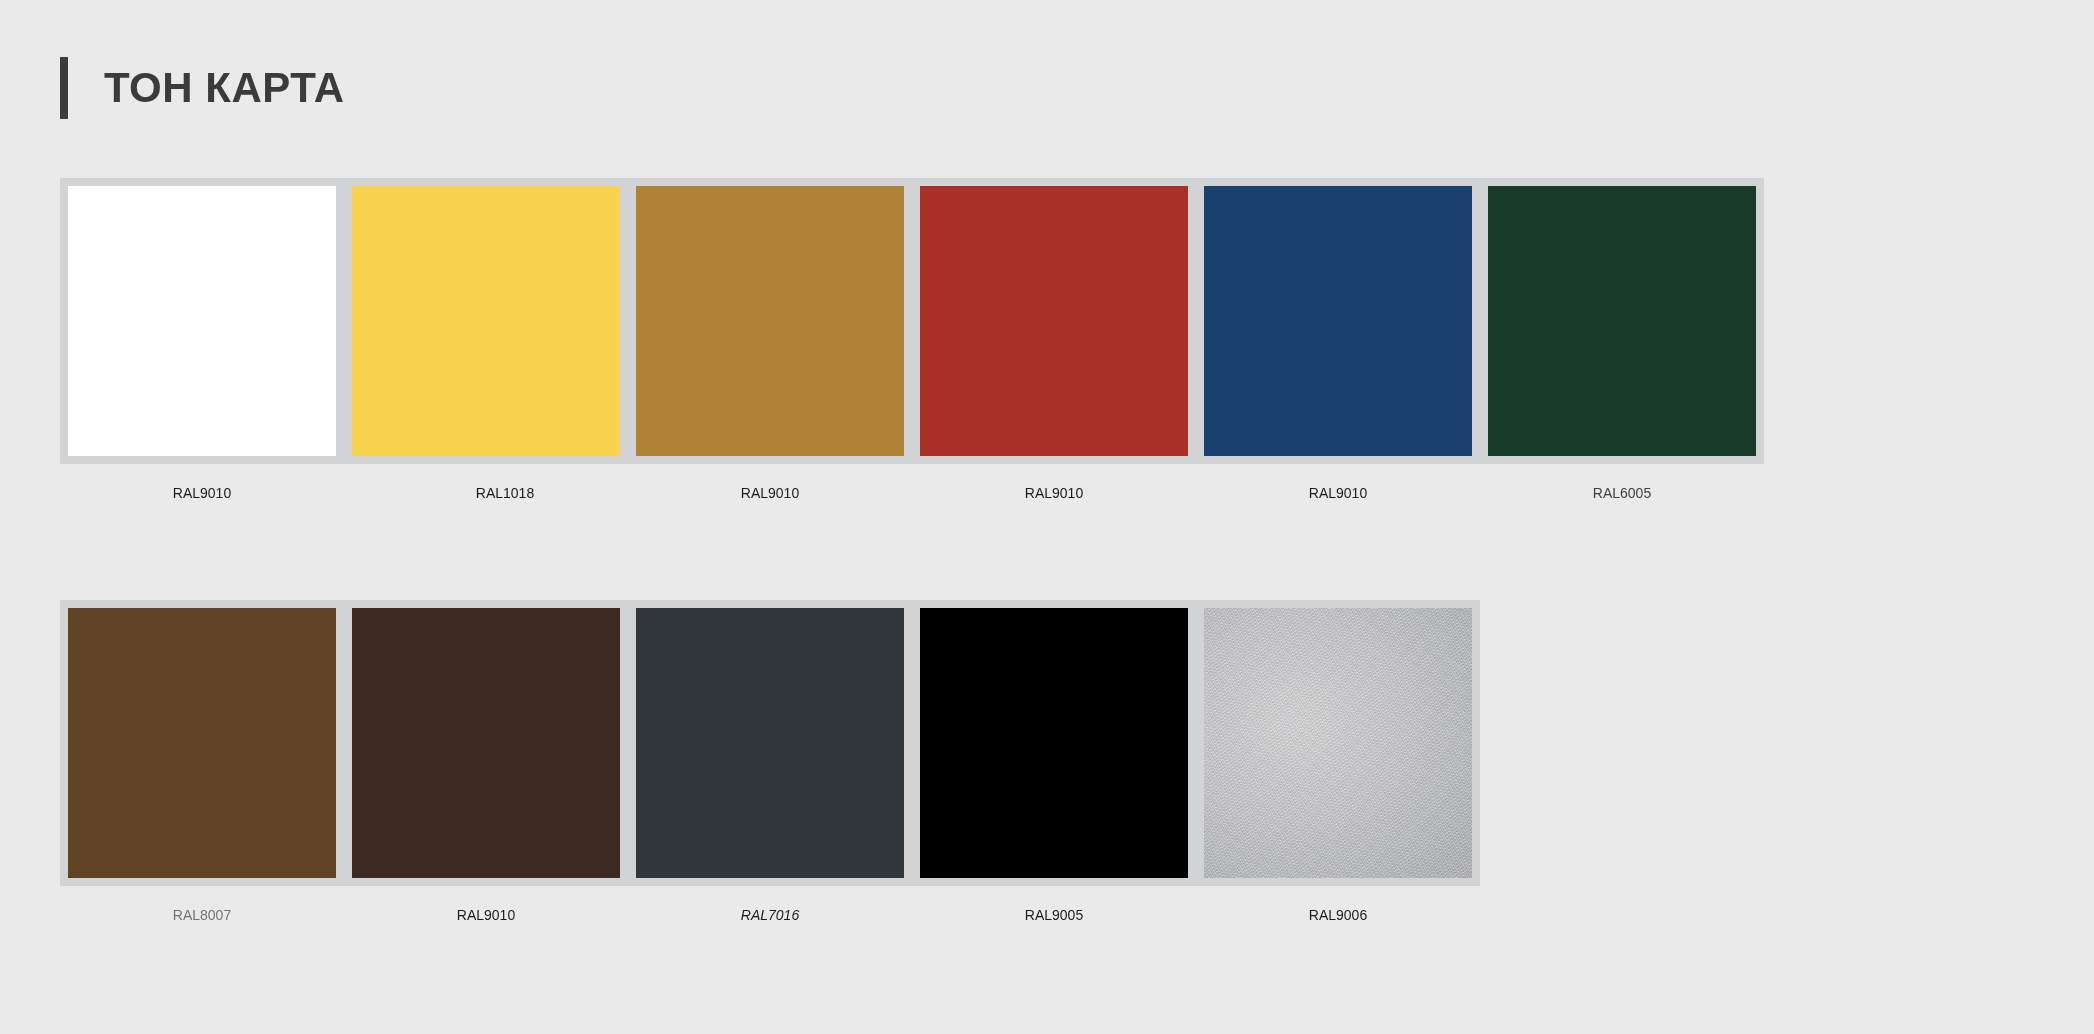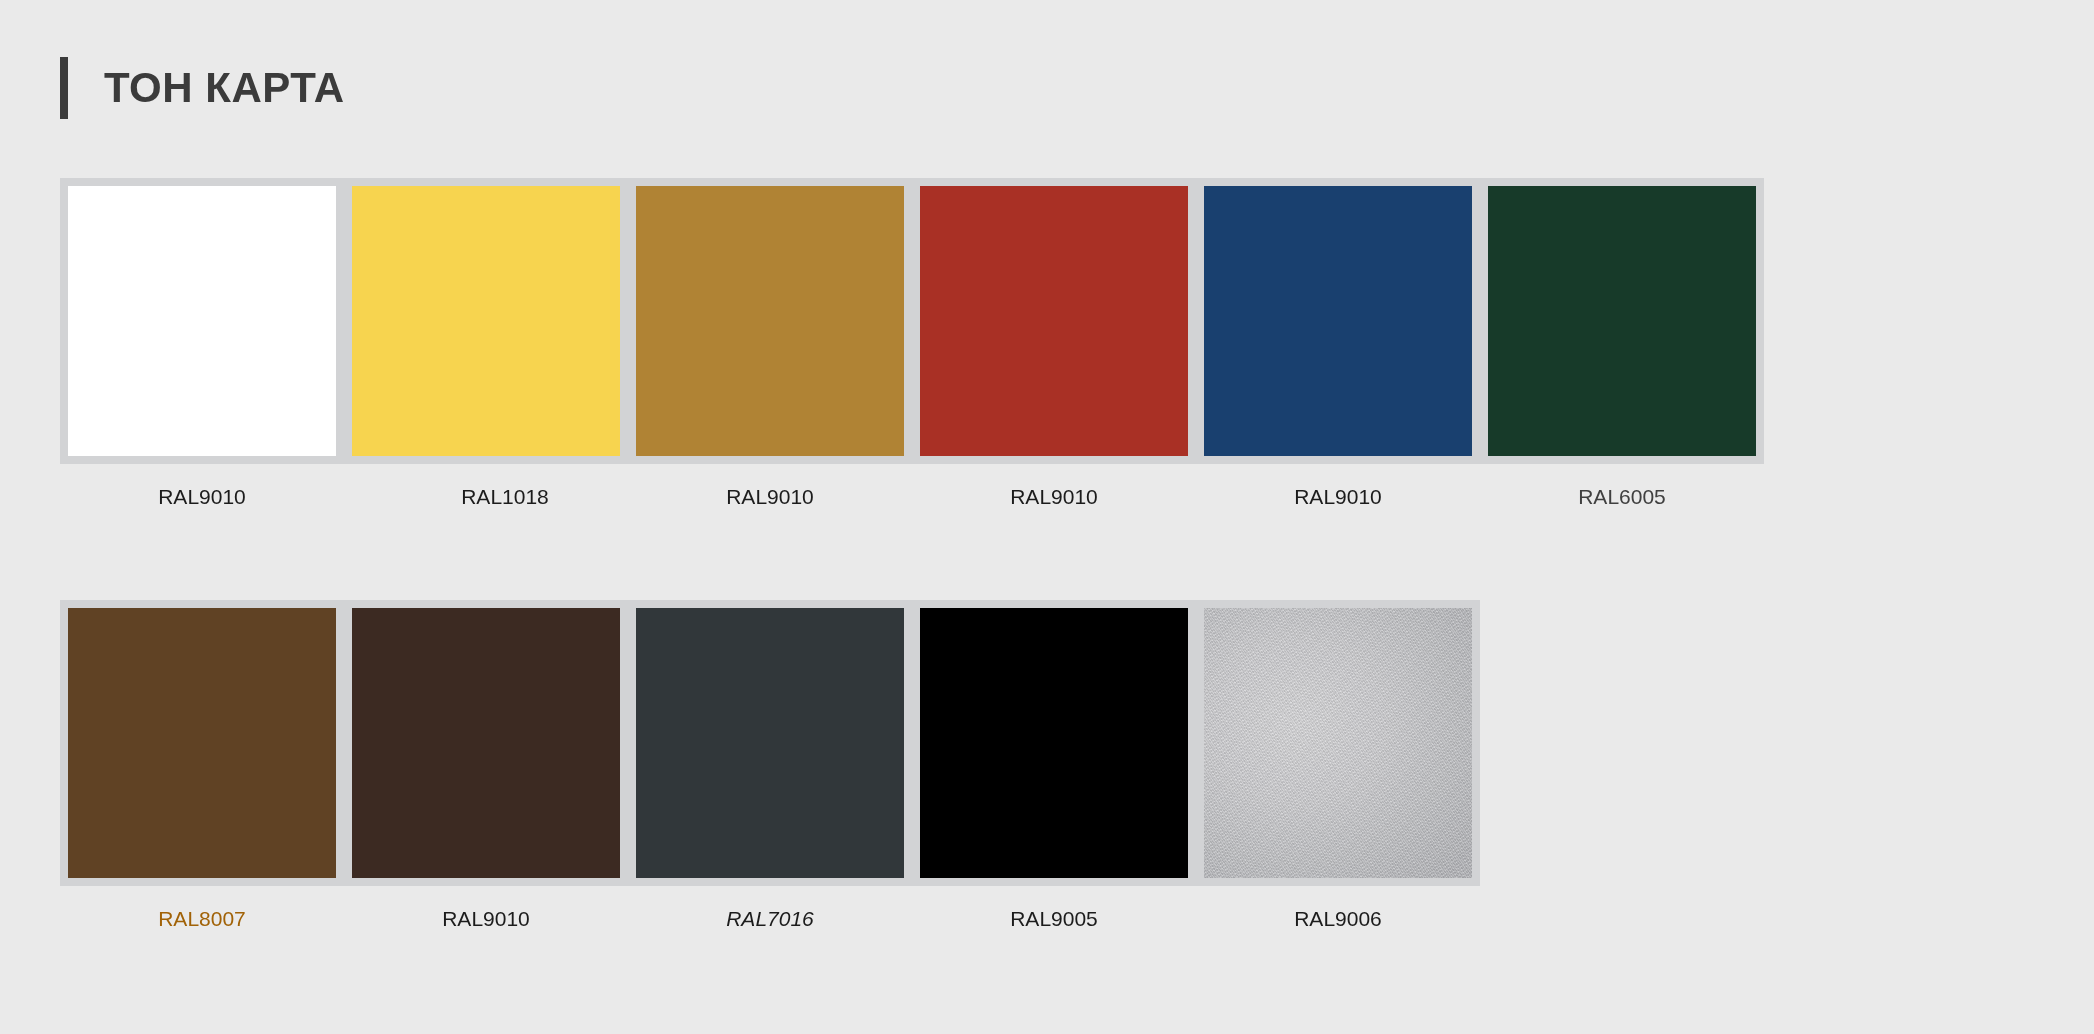--- a/index.html
+++ b/index.html
@@ -64,21 +64,21 @@
     box-sizing: content-box;
   }
   .swatch-chip {
     width: 100%;
     height: 100%;
     display: block;
   }
 
   .swatch-label {
     margin-top: 22px;
-    font-size: 21px;
+    font-size: 14px;
     color: #1c1c1c;
     text-align: right;
     line-height: 1;
     white-space: nowrap;
   }
 
   
   .metallic {
     background:
       radial-gradient(ellipse 85% 75% at 34% 42%,
@@ -150,21 +150,21 @@
         <div class="swatch-chip" style="background: rgb(23, 58, 41);"></div>
       </div>
       <div class="swatch-label" style="color: #404040;">RAL6005</div>
     </div>
   </div>
 <div class="row row-2" id="row-2">
     <div class="swatch-cell">
       <div class="swatch-frame" style="width: 268px; height: 270px; background: rgb(210, 211, 213);">
         <div class="swatch-chip" style="background: rgb(96, 66, 36);"></div>
       </div>
-      <div class="swatch-label" style="color: #a16207;">RAL8007</div>
+      <div class="swatch-label" style="color: #737373;">RAL8007</div>
     </div>
     <div class="swatch-cell">
       <div class="swatch-frame" style="width: 268px; height: 270px; background: rgb(210, 211, 213);">
         <div class="swatch-chip" style="background: rgb(60, 42, 34);"></div>
       </div>
       <div class="swatch-label" style="color: rgb(28, 28, 28);">RAL9010</div>
     </div>
     <div class="swatch-cell">
       <div class="swatch-frame" style="width: 268px; height: 270px; background: rgb(210, 211, 213);">
         <div class="swatch-chip" style="background: rgb(49, 55, 58);"></div>

